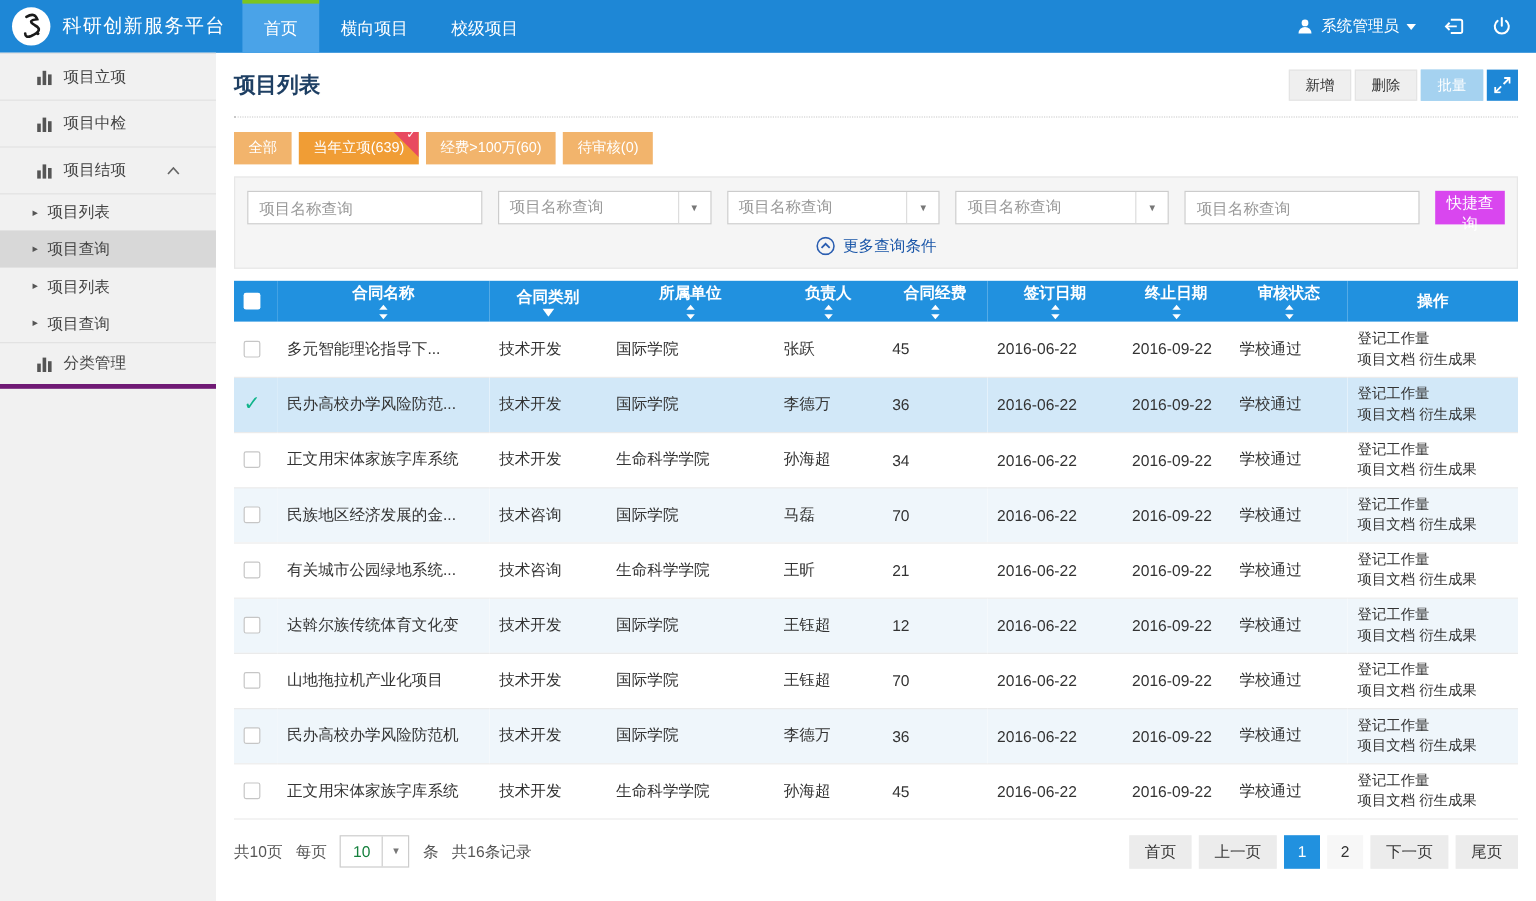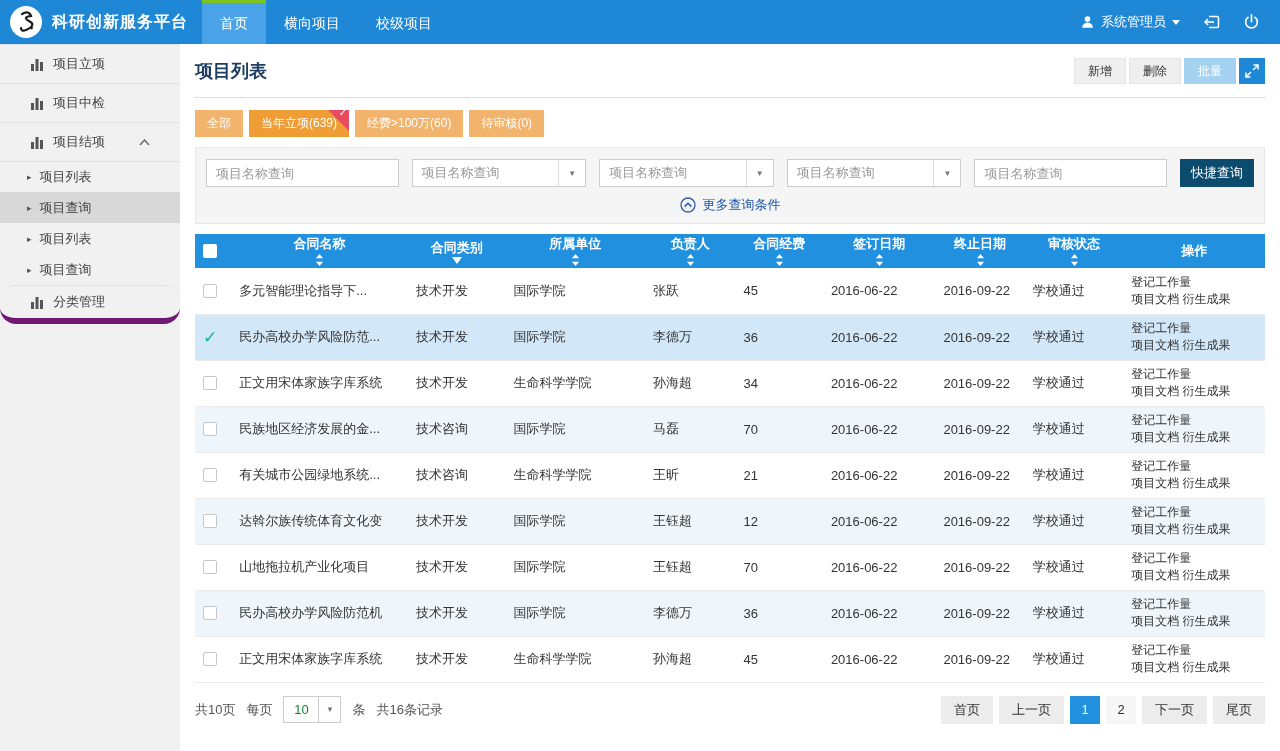--- a/index.html
+++ b/index.html
@@ -5,32 +5,32 @@
   * { box-sizing: border-box; }
   html,body { margin:0; padding:0; }
   body {
     width:1280px; height:751px; overflow:hidden; background:#fff;
     font-family:"Liberation Sans","DejaVu Sans",sans-serif; color:#333;
   }
   
   .topbar { height:44px; background:#1e87d6; display:flex; align-items:stretch; color:#fff; }
   .brand { display:flex; align-items:center; gap:10px; padding:0 12px 0 10px; }
   .logo { width:32px; height:32px; border-radius:50%; background:#fff; display:flex; align-items:center; justify-content:center; flex-shrink:0; }
-  .brand-title { font-size:16px; font-weight:bold; white-space:nowrap; letter-spacing:1px; }
+  .brand-title { font-size:16px; font-weight:normal; white-space:nowrap; letter-spacing:1px; }
   .nav-tabs { display:flex; align-items:stretch; margin-left:2px; }
   .nav-tab { padding:0 18px; display:flex; align-items:center; font-size:14px; cursor:pointer; border-top:3px solid transparent; }
   .nav-tab.active { background:#4aa3e8; border-top-color:#7cc41f; }
   .topbar-right { margin-left:auto; display:flex; align-items:center; gap:22px; padding-right:20px; }
   .user { display:flex; align-items:center; gap:6px; font-size:13px; cursor:pointer; }
   .icon-btn { display:flex; align-items:center; cursor:pointer; }
   
   .layout { display:flex; height:707px; }
   aside { width:180px; background:#f1f1f1; flex-shrink:0; }
   .side-item { height:39px; display:flex; align-items:center; gap:9px; padding:0 30px; font-size:13px; color:#444; border-top:1px solid #e2e2e2; cursor:pointer; }
-  .side-item:last-child { border-bottom:6px solid #701a75;border-radius:16px; }
+  .side-item:last-child { border-bottom:4px solid #701a75; }
   .side-item .chev { margin-left:auto; }
   .side-sub { height:31px; display:flex; align-items:center; gap:8px; padding:0 14px 0 27px; font-size:13px; color:#444; cursor:pointer; }
   .side-sub.first-sub { border-top:1px solid #e2e2e2; }
   .side-sub.active { background:#d8d8d8; }
   .tri { font-size:9px; color:#555; }
   
   main { flex:1; min-width:0; padding:14px 15px 0; }
   .page-head { display:flex; align-items:center; justify-content:space-between; padding-bottom:13px; border-bottom:1px dotted #c8c8c8; }
   h1 { margin:0; font-size:18px; color:#1e3f63; font-weight:bold; }
   .head-actions { display:flex; gap:3px; }
@@ -44,21 +44,21 @@
   .ribbon { position:absolute; top:0; right:0; width:21px; height:21px; background:#e84a60; clip-path:polygon(0 0,100% 0,100% 100%); }
   .ribbon span { position:absolute; top:-3px; right:2px; font-size:10px; color:#fff; }
   
   .search-panel { margin-top:10px; background:#f5f5f5; border:1px solid #e7e7e7; padding:11px 10px 2px; }
   .fields { display:flex; gap:13px; }
   .q-input { flex:1; height:28px; border:1px solid #ccc; padding:0 9px; font-size:13px; color:#333; background:#fff; font-family:inherit; min-width:0; }
   .q-input::placeholder { color:#999; }
   .fake-select { flex:1; height:28px; border:1px solid #ccc; background:#fff; display:flex; align-items:center; cursor:pointer; min-width:0; }
   .fs-value { flex:1; padding:0 9px; font-size:13px; color:#999; white-space:nowrap; overflow:hidden; }
   .fs-arrow { width:27px; align-self:stretch; border-left:1px solid #ddd; display:flex; align-items:center; justify-content:center; color:#777; font-size:8px; }
-  .btn-quick { width:74px; height:28px; background:#0c4a6e; color:#fff; border:none; font-size:13px; cursor:pointer; flex-shrink:0; font-family:inherit; }
+  .btn-quick { width:58px; height:28px; background:#d946ef; color:#fff; border:none; font-size:13px; cursor:pointer; flex-shrink:0; font-family:inherit; }
   .more-row { display:flex; align-items:center; justify-content:center; gap:7px; padding:9px 0 7px; color:#1a56a8; font-size:13px; cursor:pointer; }
   
   table { width:100%; border-collapse:collapse; table-layout:fixed; margin-top:10px; }
   thead th { background:#2191df; color:#fff; height:34px; font-size:13px; font-weight:bold; text-align:left; padding:0 8px; }
   .thx { display:flex; align-items:center; justify-content:space-between;flex-direction:column; }
   tbody td { height:46px; font-size:13px; color:#333; padding:0 8px; border-bottom:1px solid #ebebeb; overflow:hidden; white-space:nowrap; }
   tbody tr:nth-child(even) { background:#eff6fb; }
   tbody tr.selected { background:#d2e8f8; }
   .cb { width:14px; height:14px; background:#fff; border:1px solid #c6c6c6; border-radius:2px; cursor:pointer; }
   .cb-white { width:14px; height:14px; background:#fff; border-radius:2px; cursor:pointer; }

